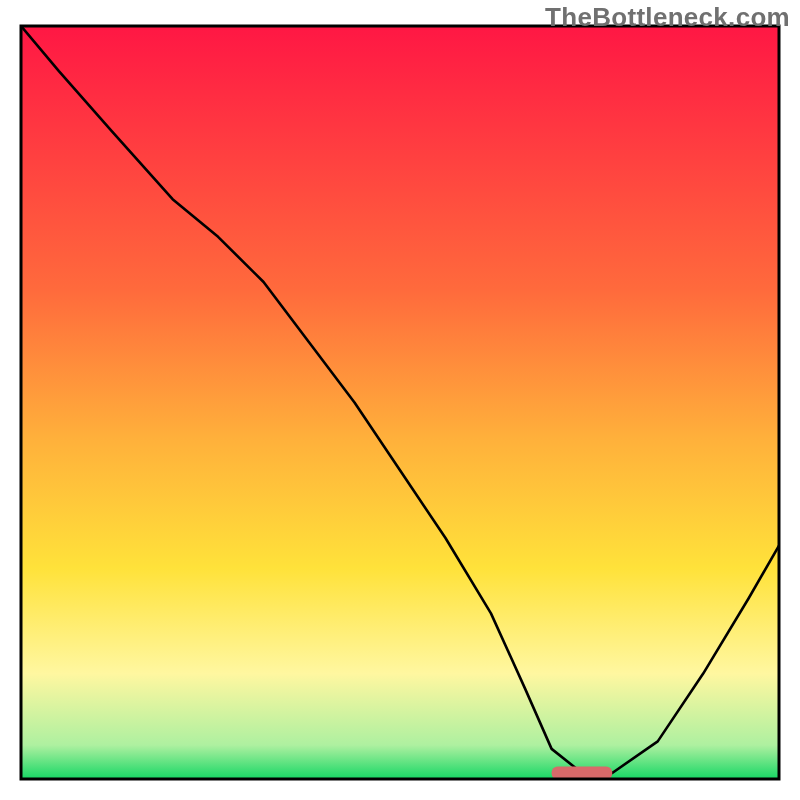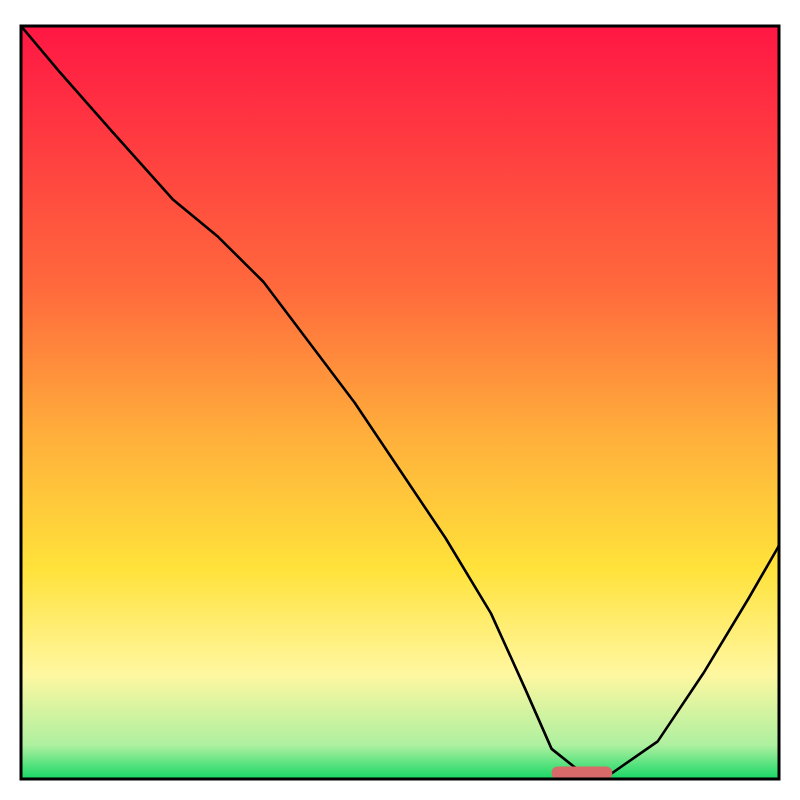--- a/index.html
+++ b/index.html
@@ -33,20 +33,21 @@
     left: 0;
     width: 800px;
     height: 800px;
     display: block;
   }
 </style>
 </head>
 <body>
 
 <div class="frame">
+  <div class="watermark">TheBottleneck.com</div>
 
   <svg class="chart" viewBox="0 0 800 800">
     <defs>
       <linearGradient id="bgGrad" x1="0" y1="0" x2="0" y2="1">
           <stop offset="0%" stop-color="#ff1744"></stop>
           <stop offset="35%" stop-color="#ff6a3c"></stop>
           <stop offset="55.00000000000001%" stop-color="#ffb13b"></stop>
           <stop offset="72%" stop-color="#ffe23a"></stop>
           <stop offset="86%" stop-color="#fff7a0"></stop>
           <stop offset="95.5%" stop-color="#aef0a0"></stop>

